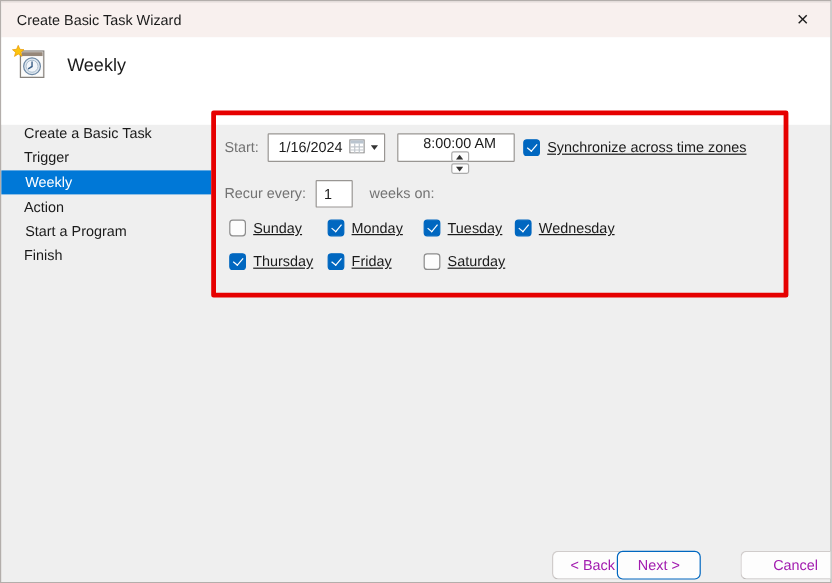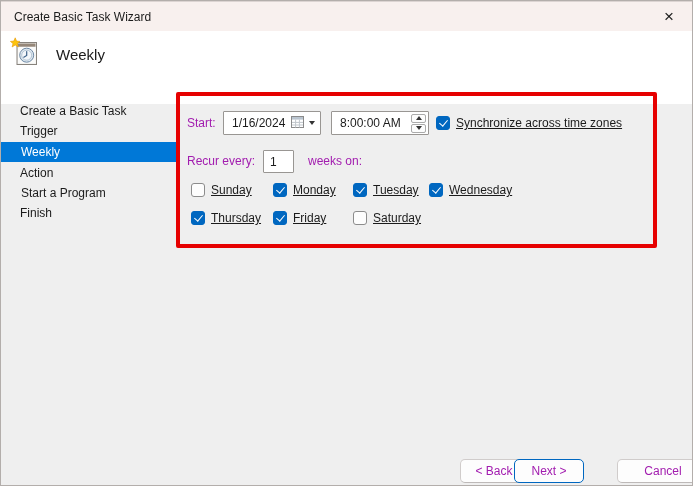--- a/index.html
+++ b/index.html
@@ -30,28 +30,28 @@
     padding-left:19px;box-sizing:border-box;font-size:12px;white-space:nowrap;cursor:default;
   }
   .side-item.indent{padding-left:20px;}
   .side-item.active{background:#0078d7;color:#ffffff;}
   
   .annotation{
     position:absolute;left:175px;top:91px;width:481px;height:156px;
     border:4px solid #e60000;border-radius:2px;box-sizing:border-box;pointer-events:none;
   }
   
-  .lbl{position:absolute;white-space:nowrap;font-size:12px;color:#a21caf;}
+  .lbl{position:absolute;white-space:nowrap;font-size:12px;color:#737373;}
   .field{
     position:absolute;background:#ffffff;border:1px solid #999693;border-radius:1px;
     box-sizing:border-box;display:flex;align-items:center;font-size:12px;color:#1b1b1b;
   }
   .date-field{left:222px;top:110px;width:98px;height:24px;padding:0 5px 0 8px;}
   .date-field .val{flex:1;}
-  .time-field{left:330px;top:110px;width:98px;height:24px;padding:0 2px 0 8px;}
+  .time-field{left:330px;top:110px;width:98px;height:24px;padding:0 2px 0 8px;flex-direction:column;}
   .time-field .val{flex:1;}
   .recur-field{left:262px;top:149px;width:31px;height:23px;padding-left:6px;}
   .tri-down{width:0;height:0;border-left:3.5px solid transparent;border-right:3.5px solid transparent;border-top:4.5px solid #333;}
   .tri-up{width:0;height:0;border-left:3.5px solid transparent;border-right:3.5px solid transparent;border-bottom:4.5px solid #333;}
   .cal-glyph{margin-right:5px;display:block;}
   .spinner{display:flex;flex-direction:column;gap:1px;width:15px;}
   .spin-btn{
     height:9px;background:#fdfdfd;border:1px solid #ababab;border-radius:2px;
     display:flex;align-items:center;justify-content:center;box-sizing:border-box;
   }

